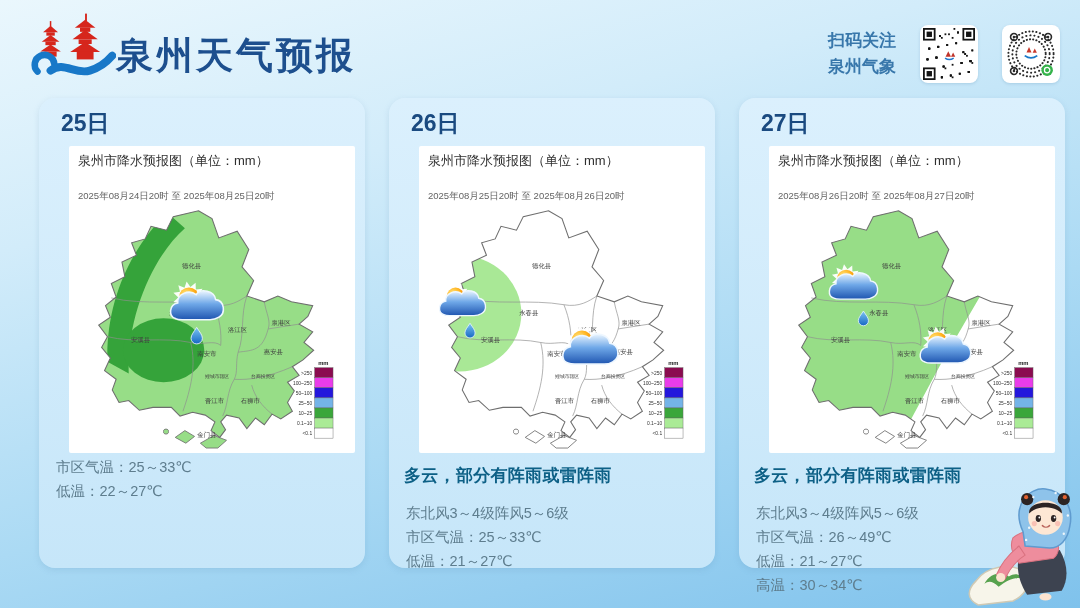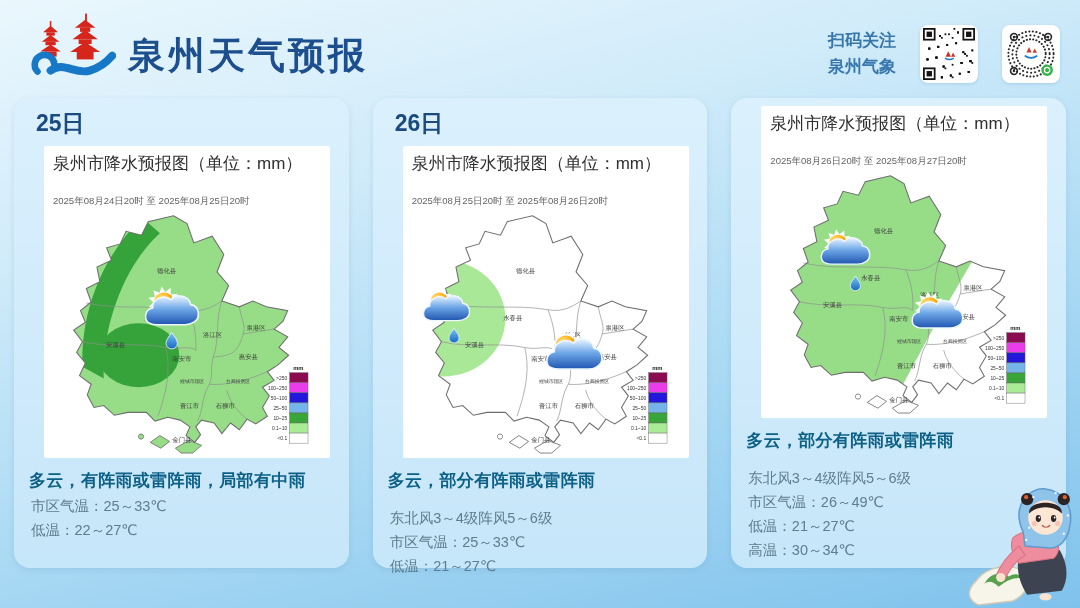--- a/index.html
+++ b/index.html
@@ -1,31 +1,31 @@
 <!DOCTYPE html>
 <html><head>
 <meta charset="utf-8">
 <style>
 *{box-sizing:border-box;margin:0;padding:0}
 html,body{width:1080px;height:608px}
 body{font-family:"Liberation Sans","DejaVu Sans",sans-serif;overflow:hidden}
 .page{position:relative;width:1080px;height:608px;background:linear-gradient(165deg,#eaf7fd 0%,#d2ecfa 28%,#abdaf4 62%,#7fc2ec 100%)}
 header{display:flex;justify-content:space-between;align-items:center;height:96px;padding:6px 20px 0 30px}
-.brand{display:flex;align-items:flex-end;gap:12px}
+.brand{display:flex;align-items:flex-end;gap:0}
 .brand svg{width:86px;height:76px}
 .page-title{font-size:37px;font-weight:800;color:#1d4f8e;letter-spacing:3px;padding-bottom:8px}
 .qr-area{display:flex;align-items:center;gap:24px;padding-top:6px}
 .qr-caption{font-size:17px;color:#3877ab;line-height:1.55;font-weight:600}
 .qr-box{width:58px;height:58px;background:#fff;border-radius:8px;padding:3px;box-shadow:0 1px 3px rgba(80,130,170,.25)}
 .qr-box svg{width:100%;height:100%;display:block}
-.panels{display:flex;gap:24px;padding:0 14px;margin-top:2px}
+.panels{display:flex;gap:24px;padding:0 39px;margin-top:2px}
 .panel{flex:1;height:470px;background:linear-gradient(180deg,#dbf0fd,#c6e6f9);border-radius:16px;padding:8px 10px 10px;box-shadow:0 2px 6px rgba(90,140,180,.18)}
 .day{font-size:23px;font-weight:800;color:#1a4a80;margin:2px 0 7px 12px}
 .map-card{width:286px;margin-left:20px;background:#fff;padding:6px 9px 4px;border-radius:2px}
-.map-title{font-size:17px;color:#2f2f2f}
+.map-title{font-size:13px;color:#2f2f2f}
 .map-period{font-size:9.5px;color:#636363;margin-top:20px}
 .map-holder svg{display:block;width:262px;height:244px;margin:2px auto 0}
 .desc{font-size:17px;font-weight:800;color:#0d6086;margin:11px 0 0 5px;letter-spacing:.3px}
 .wind{font-size:14.5px;color:#5e7d8e;margin:17px 0 0 7px}
 .temps p{font-size:14.5px;color:#5e7d8e;margin:5px 0 0 7px}
 .mascot{position:absolute;right:4px;bottom:0;width:114px;height:122px;z-index:5}
 </style>
 </head>
 <body>
 
@@ -281,21 +281,20 @@
                   <circle r="9" fill="url(#sg0)"></circle>
                 </g>
                 <path d="M-19,10 C-25.5,8 -25,-2.5 -17,-4 C-18,-12 -7,-16.5 -0.5,-11.5 C3.5,-17.5 16,-15 17,-7 C25,-6 26.5,5.5 19.5,9 C17.5,10.3 15,11 12,11 L-13,11 C-15.5,11 -17.5,10.8 -19,10 Z" fill="url(#cg0)" stroke="#eef7ff" stroke-width="1.4"></path>
               </g>
               <g transform="translate(116.2,133.6) scale(0.9)">
                 <path d="M0,-8 C3.5,-2.5 6.5,0.5 6.5,4.5 A6.5,6.5 0 1 1 -6.5,4.5 C-6.5,0.5 -3.5,-2.5 0,-8 Z" fill="url(#dg0)" stroke="#e8f4ff" stroke-width="1"></path>
               </g>
             </svg>
           </div>
     </div>
-    <p class="desc">多云，有阵雨或雷阵雨，局部有中雨</p>
     <div class="temps">
           <p>市区气温：25～33℃</p>
           <p>低温：22～27℃</p>
         </div>
   </section>
 
   <section class="panel">
     <h2 class="day">26日</h2>
     <div class="map-card">
       <div class="map-title">泉州市降水预报图（单位：mm）</div>
@@ -390,20 +389,21 @@
     </div>
     <p class="desc">多云，部分有阵雨或雷阵雨</p>
     <p class="wind">东北风3～4级阵风5～6级</p>
     <div class="temps">
           <p>市区气温：25～33℃</p>
           <p>低温：21～27℃</p>
         </div>
   </section>
 
   <section class="panel">
+    <h2 class="day">27日</h2>
     <div class="map-card">
       <div class="map-title">泉州市降水预报图（单位：mm）</div>
       <div class="map-period">2025年08月26日20时 至 2025年08月27日20时</div>
       <div class="map-holder">
             <svg viewBox="0 0 264 252">
               <defs>
                 <clipPath id="clip2">
                   <path d="M118,6 L132,14 L139,34 L158,27 L170,46 L163,64 L175,78 L168,94 L186,100 L200,94 L214,100 L236,104 L231,115 L222,123 L236,131 L227,142 L237,150 L226,160 L215,167 L222,176 L210,183 L217,192 L210,204 L215,213 L203,221 L194,216 L186,227 L177,220 L168,231 L160,220 L147,217 L141,224 L146,232 L140,240 L131,233 L135,224 L125,217 L112,214 L99,218 L90,209 L71,209 L57,212 L46,202 L36,204 L29,191 L33,180 L21,171 L27,158 L18,147 L24,136 L15,124 L27,116 L22,104 L33,95 L28,81 L42,74 L39,59 L54,52 L49,39 L63,35 L69,22 L85,26 L92,12 Z"></path>
                 </clipPath>
                 <radialGradient id="sg2" cx="35%" cy="35%" r="75%">

